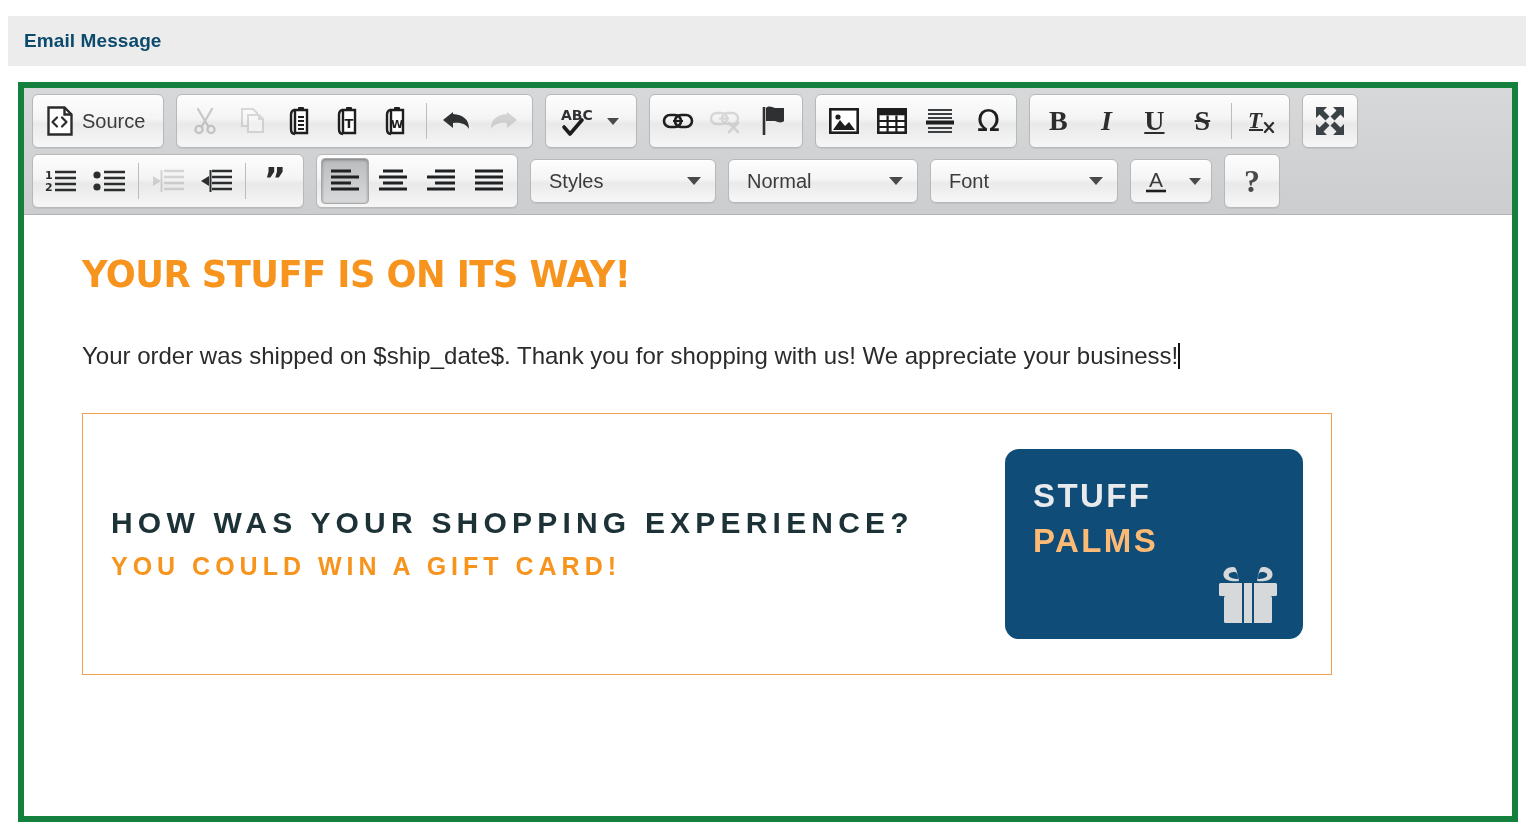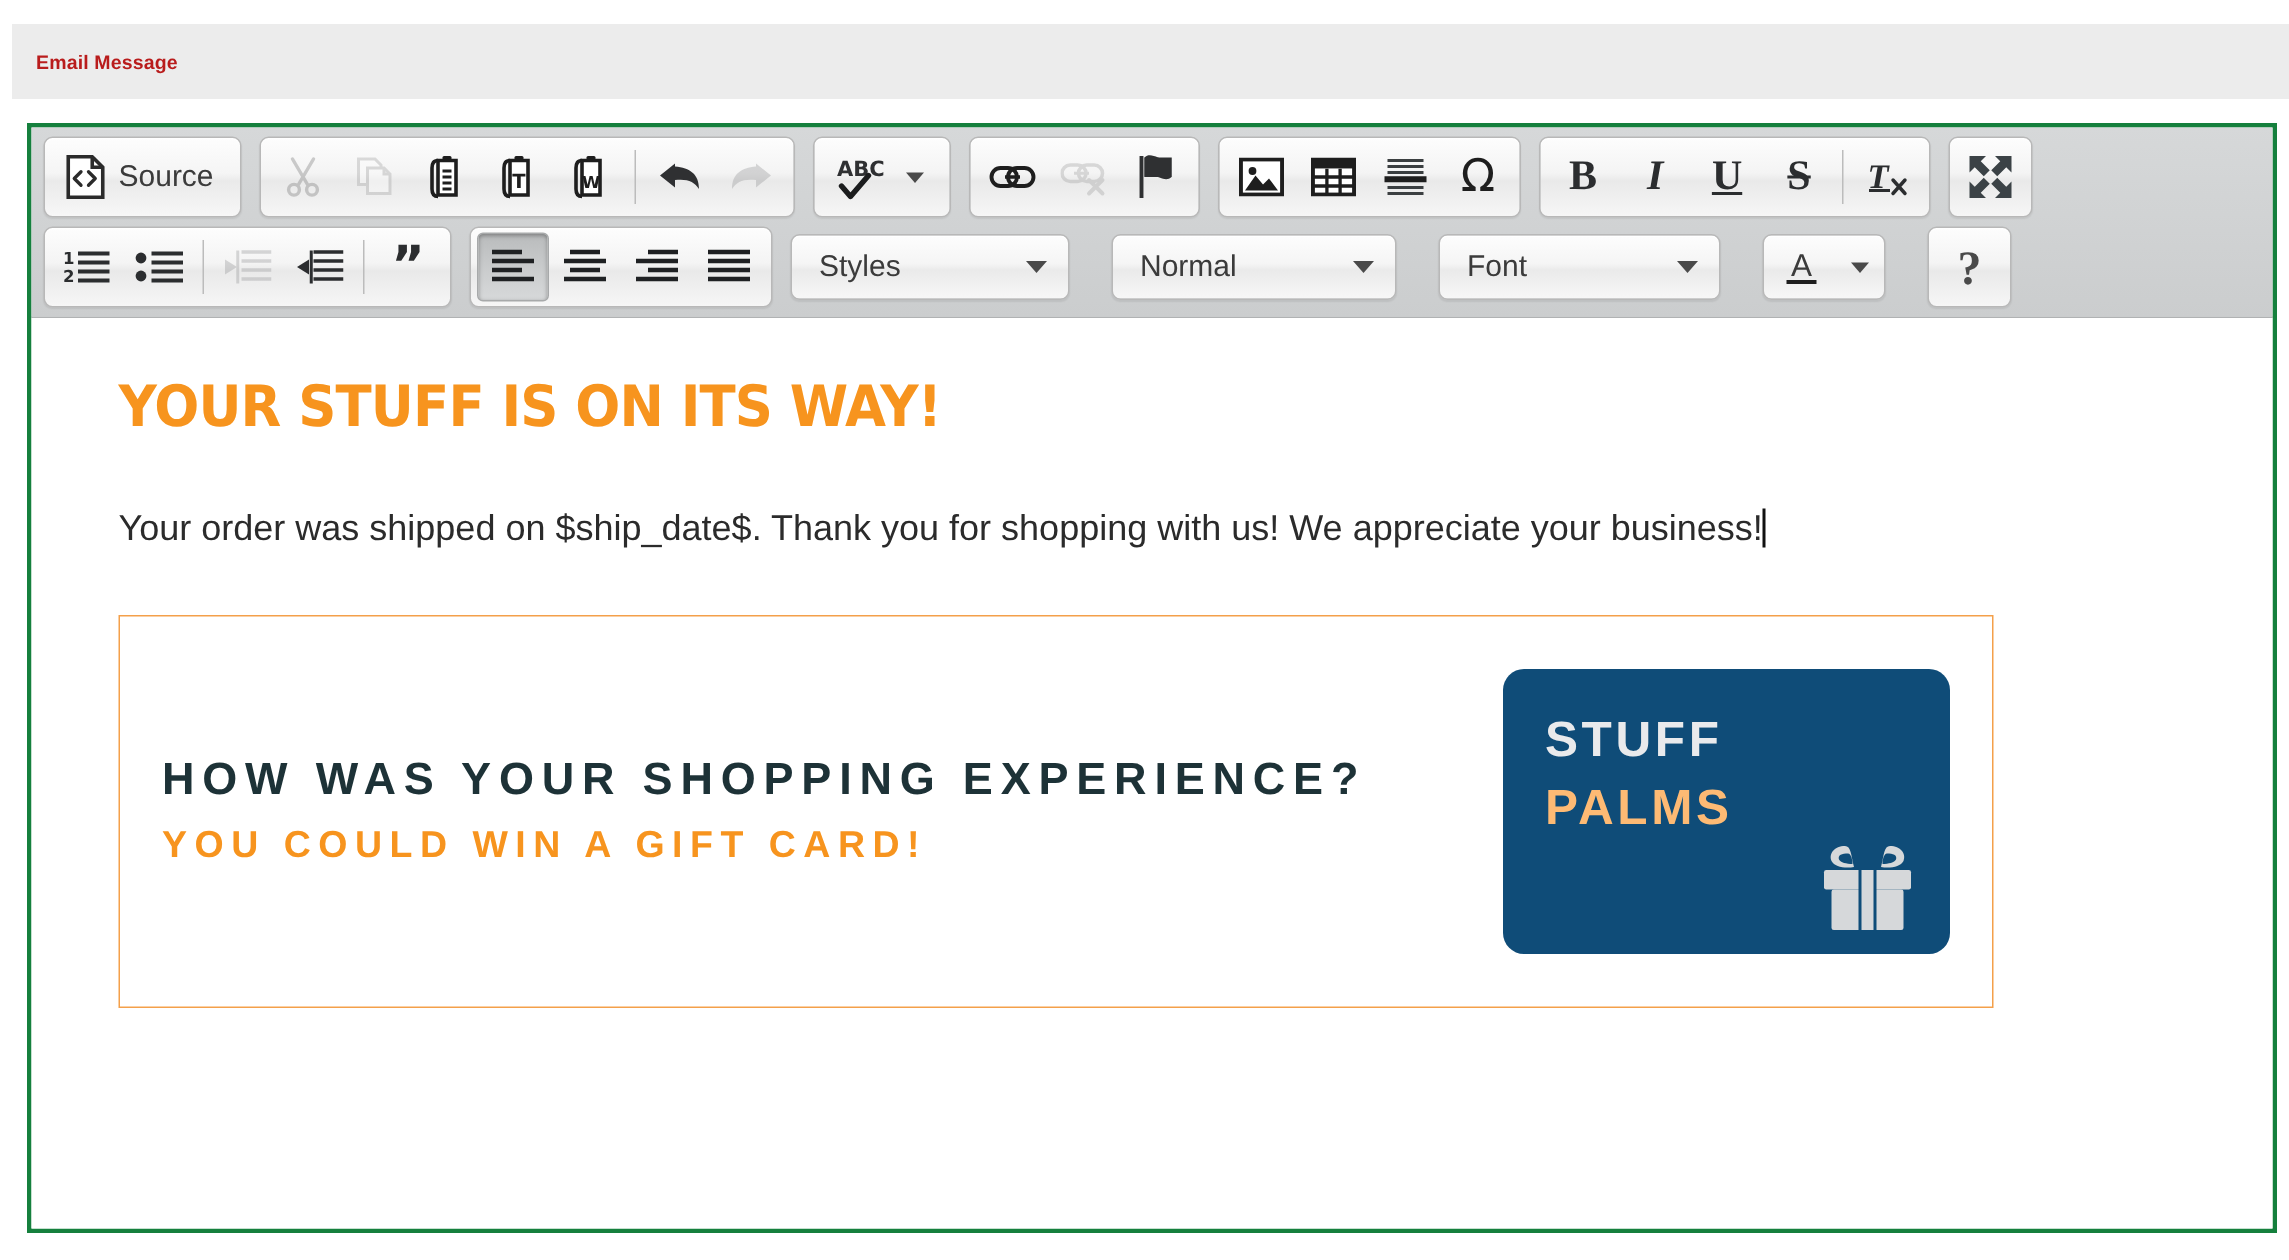--- a/index.html
+++ b/index.html
@@ -20,32 +20,32 @@
   
   .panel-header {
     position: absolute;
     left: 8px; top: 16px;
     width: 1518px; height: 50px;
     background: #ececec;
     display: flex; align-items: center;
   }
   .panel-header .title {
     margin-left: 16px;
-    font-size: 13px;
+    font-size: 19px;
     font-weight: bold;
-    color: #b91c1c;
+    color: #0c4a6e;
     letter-spacing: .1px;
   }
 
   
   .editor {
     position: absolute;
     left: 18px; top: 82px;
     width: 1500px; height: 740px;
-    border: 3px solid #15803d;
+    border: 6px solid #15803d;
     background: #ffffff;
     display: flex; flex-direction: column;
   }
 
   .toolbox {
     background: #cfd1d2;
     background: linear-gradient(#d6d8d9, #cbcdce);
     border-bottom: 1px solid #b0b2b3;
     padding: 6px 0 4px 0;
   }
@@ -109,21 +109,21 @@
   }
 
   
   .combo {
     display: flex; align-items: center; justify-content: space-between;
     height: 44px;
     background: linear-gradient(#fdfdfd 0%, #f5f5f5 45%, #eaeaea 55%, #f7f7f7 100%);
     border: 1px solid #b8b8b8;
     border-radius: 6px;
     box-shadow: 0 1px 0 rgba(255,255,255,.9) inset, 0 1px 1px rgba(0,0,0,.07);
-    margin-right: 28px;
+    margin-right: 12px;
     padding: 0 14px 0 18px;
     cursor: pointer;
   }
   .combo .ctext { font-size: 20px; color: #3b3b3b; }
   .caret {
     width: 0; height: 0;
     border-left: 7px solid transparent;
     border-right: 7px solid transparent;
     border-top: 8px solid #4a4a4a;
     margin-left: 18px;

